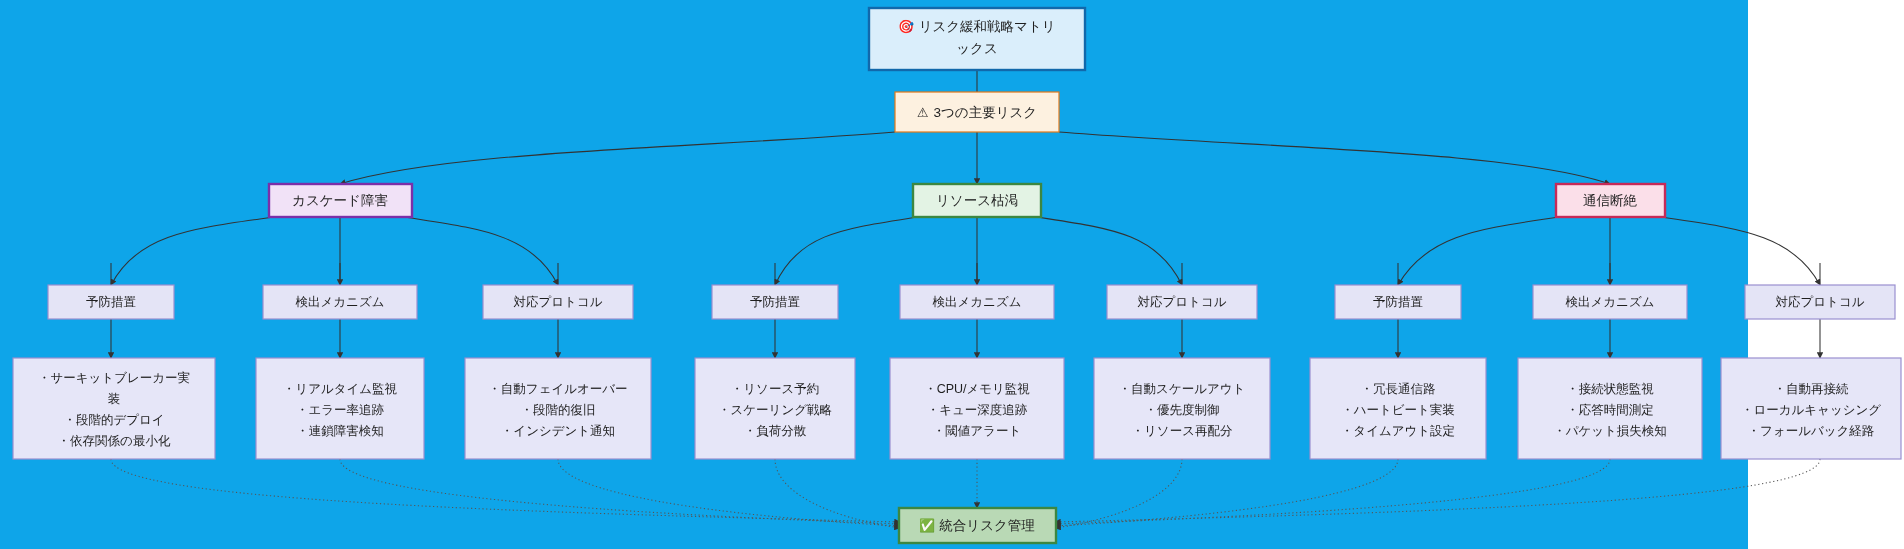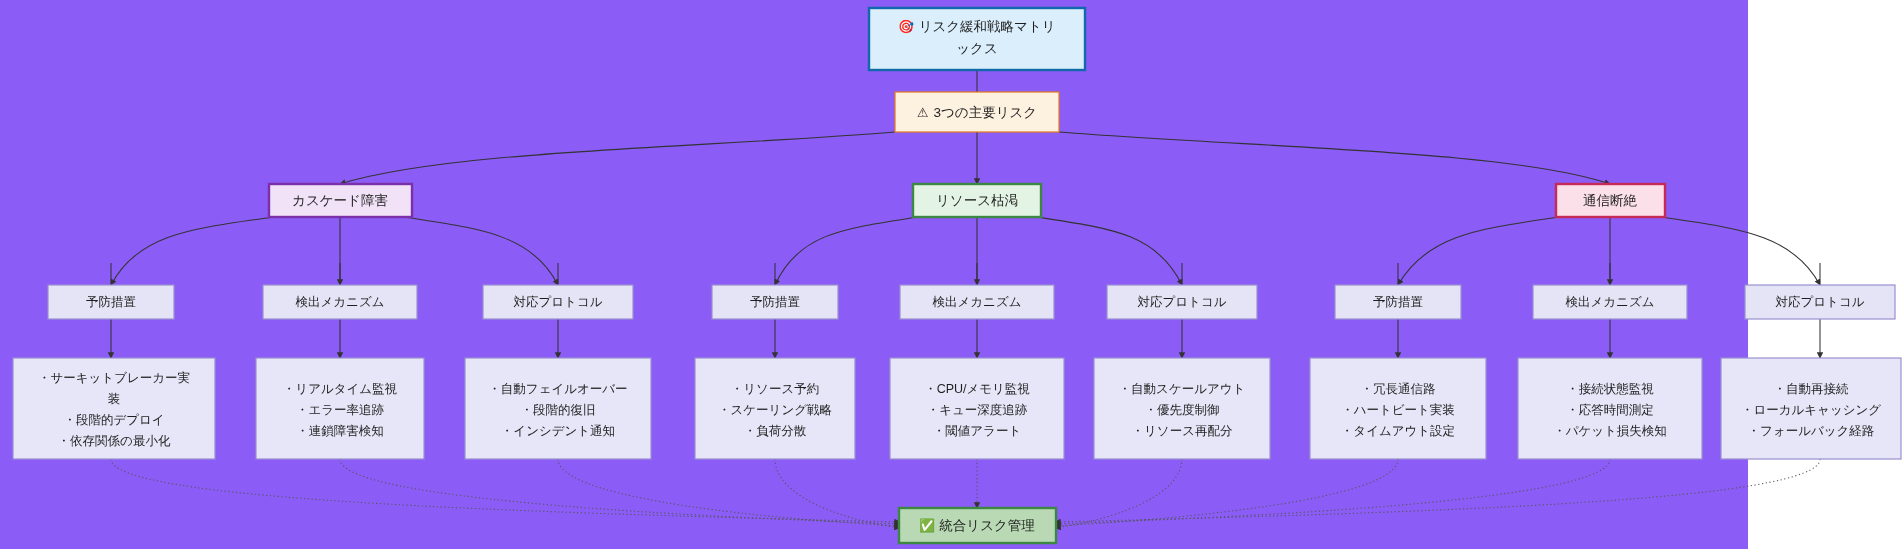--- a/index.html
+++ b/index.html
@@ -11,21 +11,21 @@
   body {
     width: 1904px;
     height: 549px;
     overflow: hidden;
     font-family: "Liberation Sans", "DejaVu Sans", sans-serif;
   }
   #diagram-root {
     position: relative;
     width: 1748px;
     height: 549px;
-    background: #8b5cf6;
+    background: #0ea5e9;
   }
   svg#flowchart {
     display: block;
     width: 1904px;
     height: 549px;
   }
   .node-box {
     stroke-width: 1.2px;
   }
   .node-box.thick {

